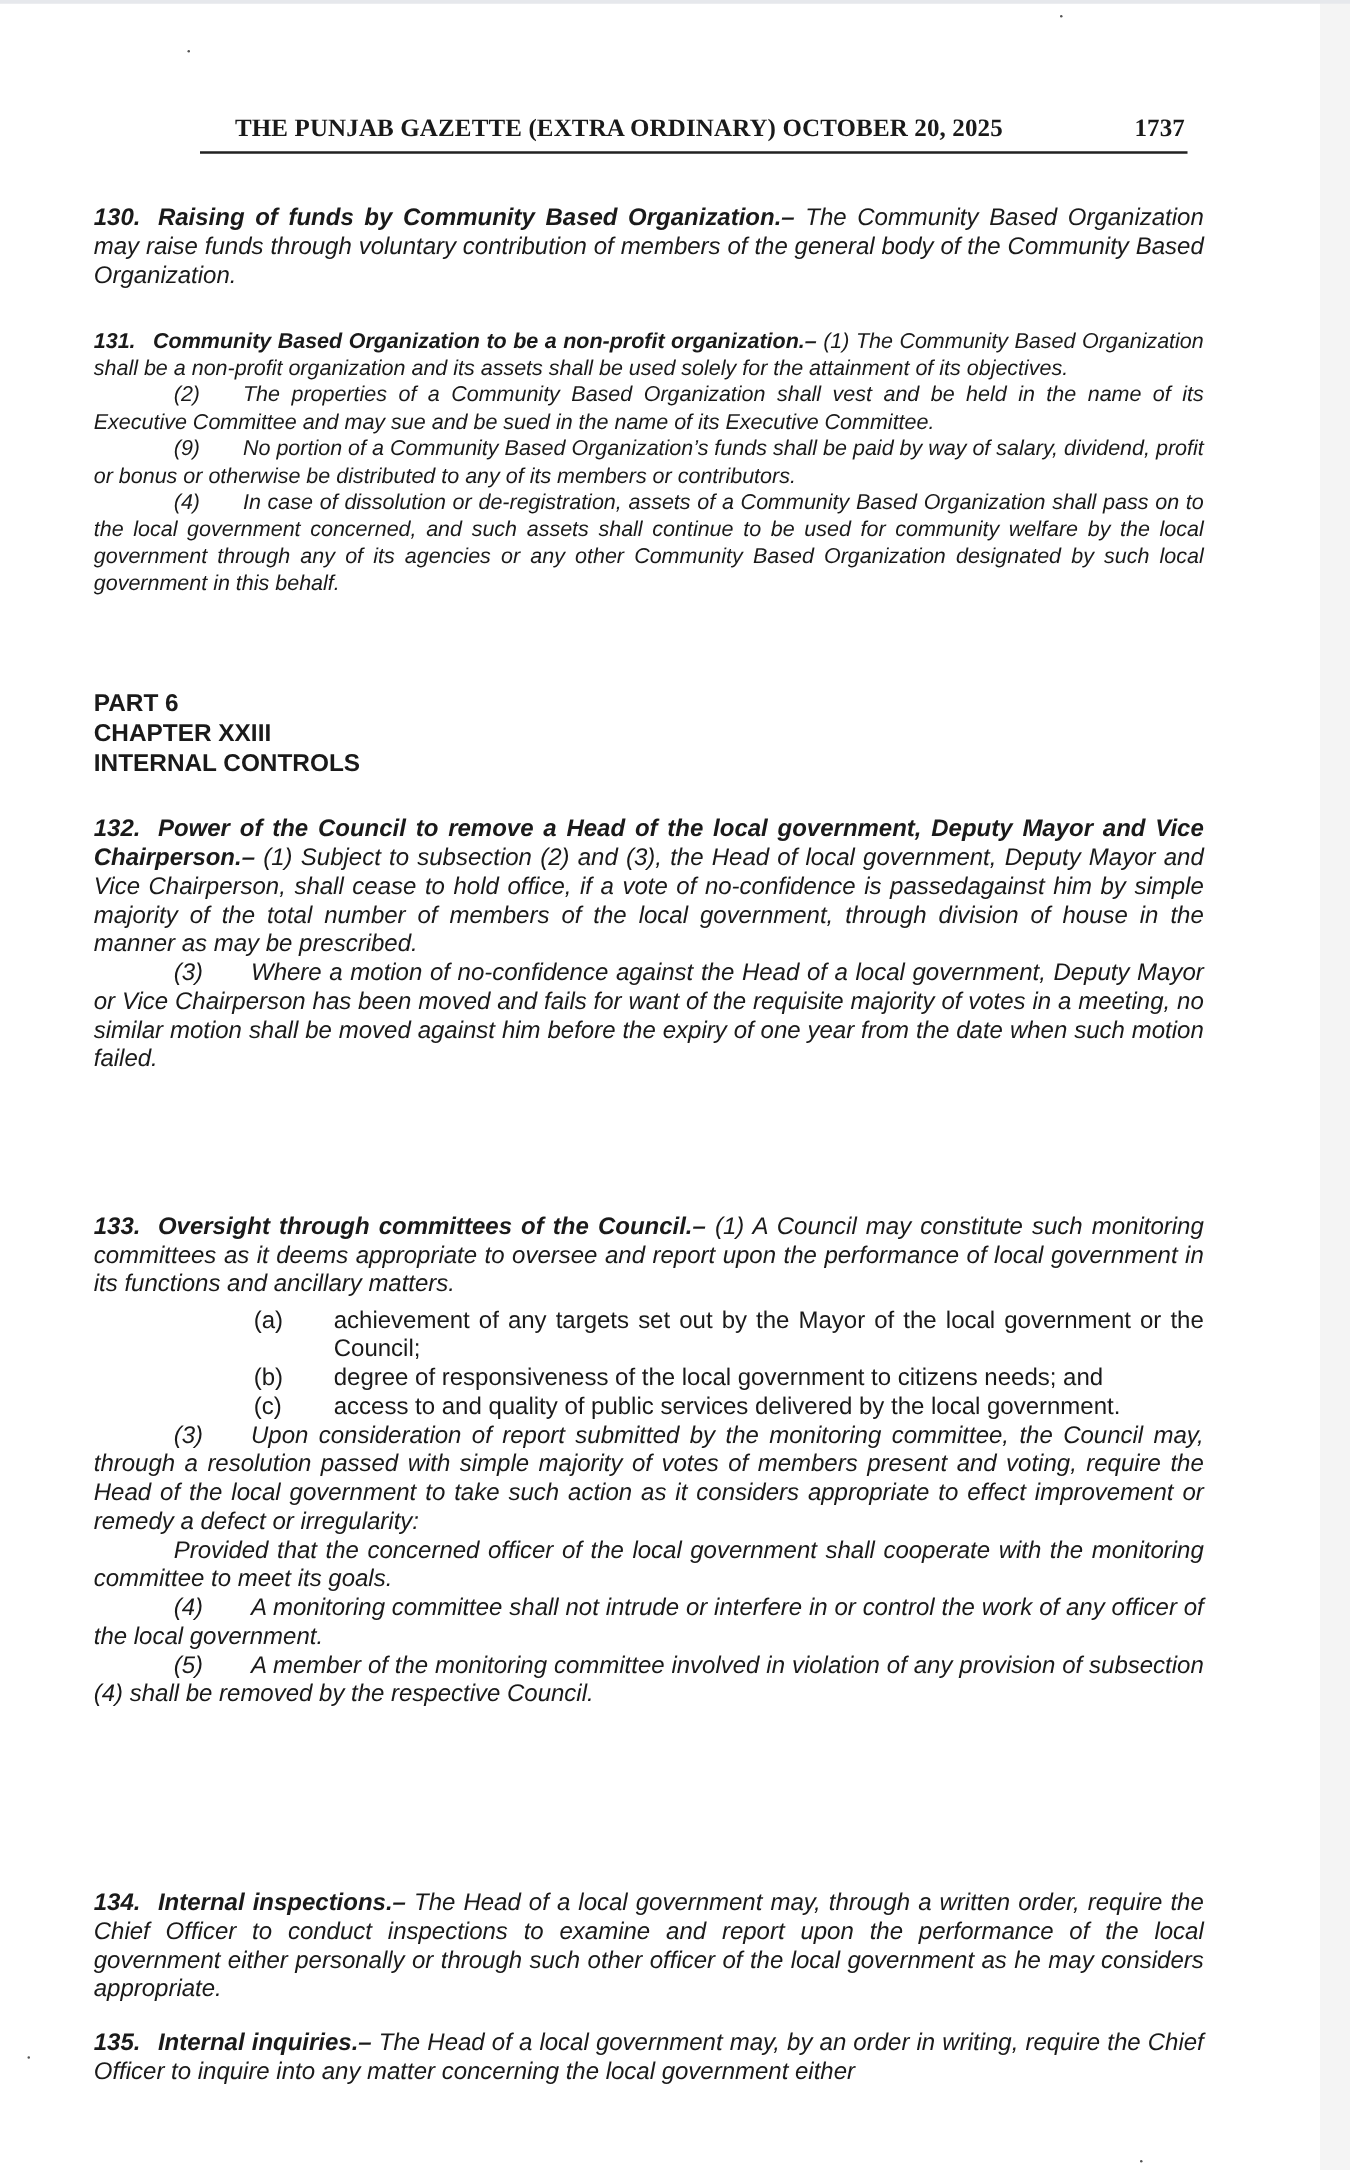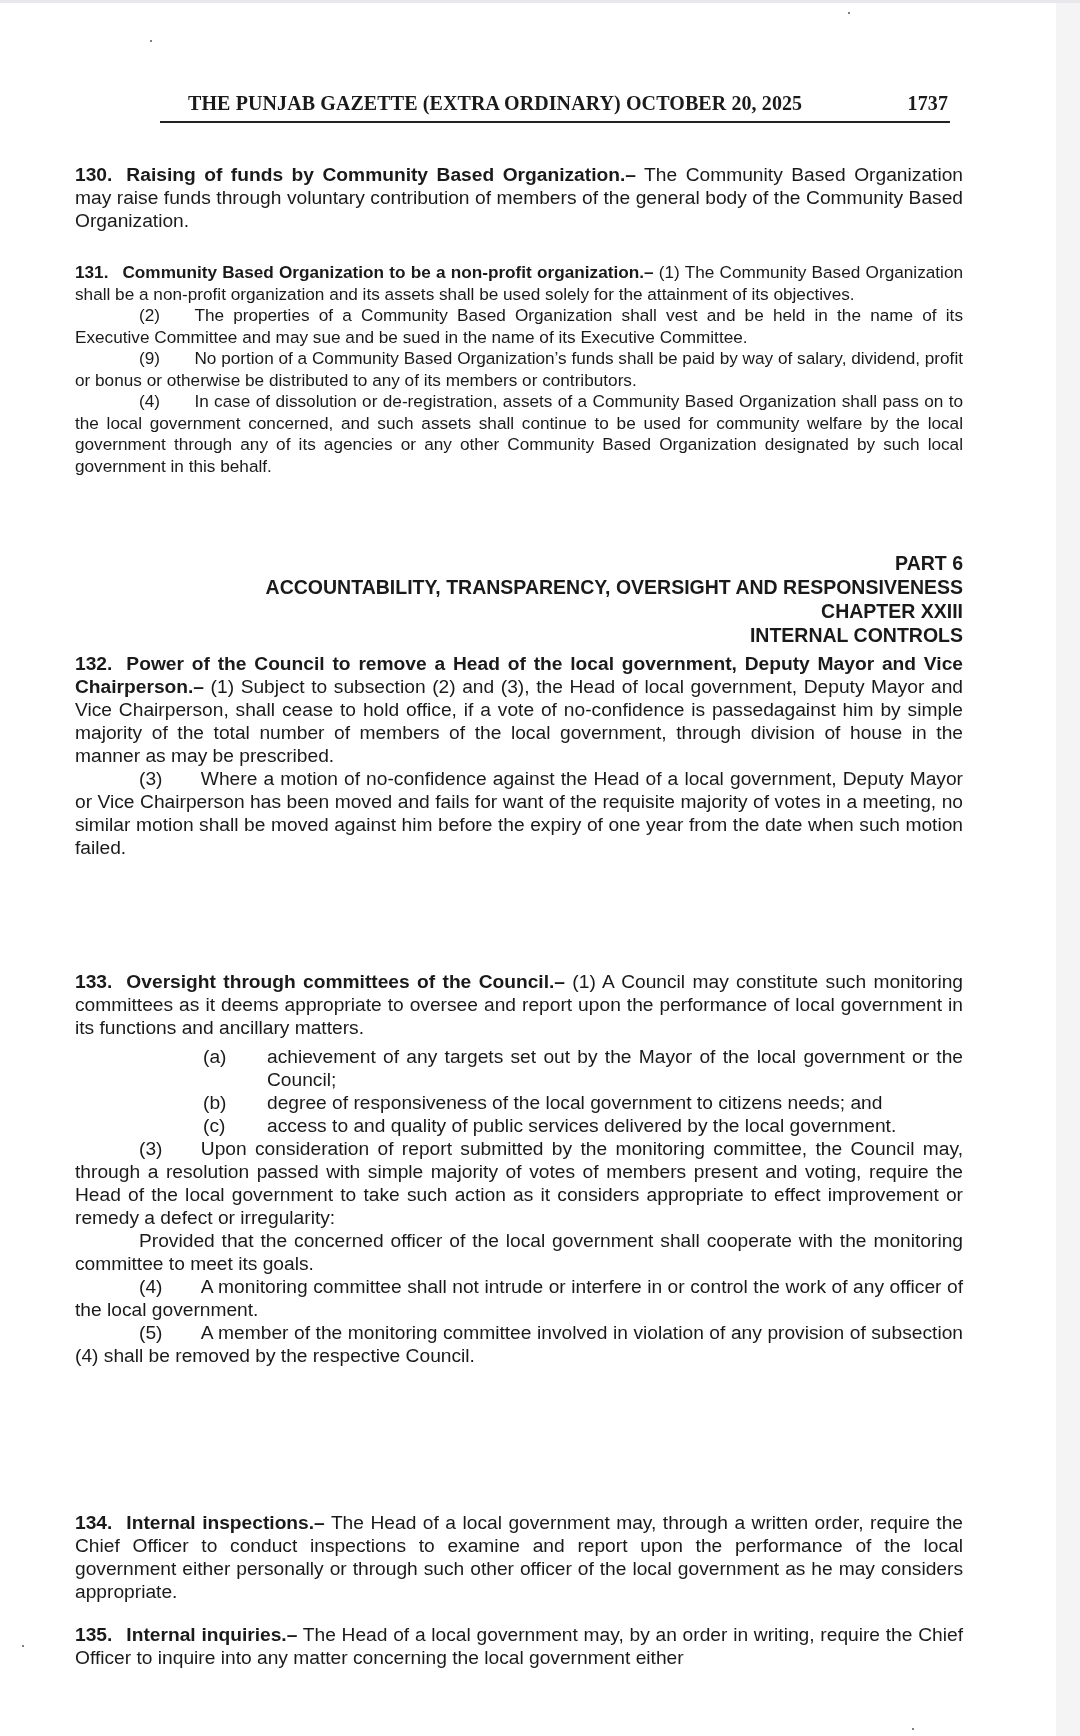--- a/index.html
+++ b/index.html
@@ -13,24 +13,24 @@
   .header {
     position: absolute; left: 188px; top: 92px; width: 760px;
     font-family: "Liberation Serif", serif; font-weight: bold; font-size: 20px;
     display: flex; justify-content: space-between; letter-spacing: 0.1px;
   }
   .header-rule { position:absolute; left:160px; top:121px; width:790px; height:2px; background:#222; }
   .body-text {
     position: absolute; left: 75px; width: 888px;
     font-size: 19.2px; line-height: 23px; text-align: justify;
   }
-  .sec { margin: 0; }
+  .sec { margin: 0; font-style: italic; }
   .bold { font-weight: bold; }
   .indent { text-indent: 64px; }
-  .center { text-align: right; font-weight: bold; line-height: 24px; font-size: 19.5px; }
+  .center { text-align: left; font-weight: bold; line-height: 24px; font-size: 19.5px; }
   .clause { display: flex; margin-left: 128px; }
   .clause .lbl { width: 64px; flex: none; }
   .clause .txt { flex: 1; }
   .s131 { font-size: 17.2px; line-height: 21.5px; }
   .num { margin-right: 14px; }
   .speck { position:absolute; width:2px; height:2px; background:#555; border-radius:1px; }
 </style>
 </head>
 <body>
 
@@ -54,21 +54,20 @@
 
   <div class="body-text s131" style="top:262px;">
     <p class="sec"><span class="bold num">131.</span><span class="bold">Community Based Organization to be a non-profit organization.–</span><span> (1) The Community Based Organization shall be a non-profit organization and its assets shall be used solely for the attainment of its objectives.</span></p>
     <p class="sec indent">(2)  The properties of a Community Based Organization shall vest and be held in the name of its Executive Committee and may sue and be sued in the name of its Executive Committee.</p>
     <p class="sec indent">(9)  No portion of a Community Based Organization’s funds shall be paid by way of salary, dividend, profit or bonus or otherwise be distributed to any of its members or contributors.</p>
     <p class="sec indent">(4)  In case of dissolution or de-registration, assets of a Community Based Organization shall pass on to the local government concerned, and such assets shall continue to be used for community welfare by the local government through any of its agencies or any other Community Based Organization designated by such local government in this behalf.</p>
   </div>
 
   <div class="body-text" style="top:551px;">
     <div class="center">PART 6</div>
-    <div class="center">ACCOUNTABILITY, TRANSPARENCY, OVERSIGHT AND RESPONSIVENESS</div>
     <div class="center">CHAPTER XXIII</div>
     <div class="center">INTERNAL CONTROLS</div>
   </div>
 
   <div class="body-text" style="top:652px;">
     <p class="sec"><span class="bold num">132.</span><span class="bold">Power of the Council to remove a Head of the local government, Deputy Mayor and Vice Chairperson.–</span><span> (1) Subject to subsection (2) and (3), the Head of local government, Deputy Mayor and Vice Chairperson, shall cease to hold office, if a vote of no-confidence is passedagainst him by simple majority of the total number of members of the local government, through division of house in the manner as may be prescribed.</span></p>
     <p class="sec indent">(3)  Where a motion of no-confidence against the Head of a local government, Deputy Mayor or Vice Chairperson has been moved and fails for want of the requisite majority of votes in a meeting, no similar motion shall be moved against him before the expiry of one year from the date when such motion failed.</p>
   </div>
 
   <div class="body-text" style="top:970px;">

